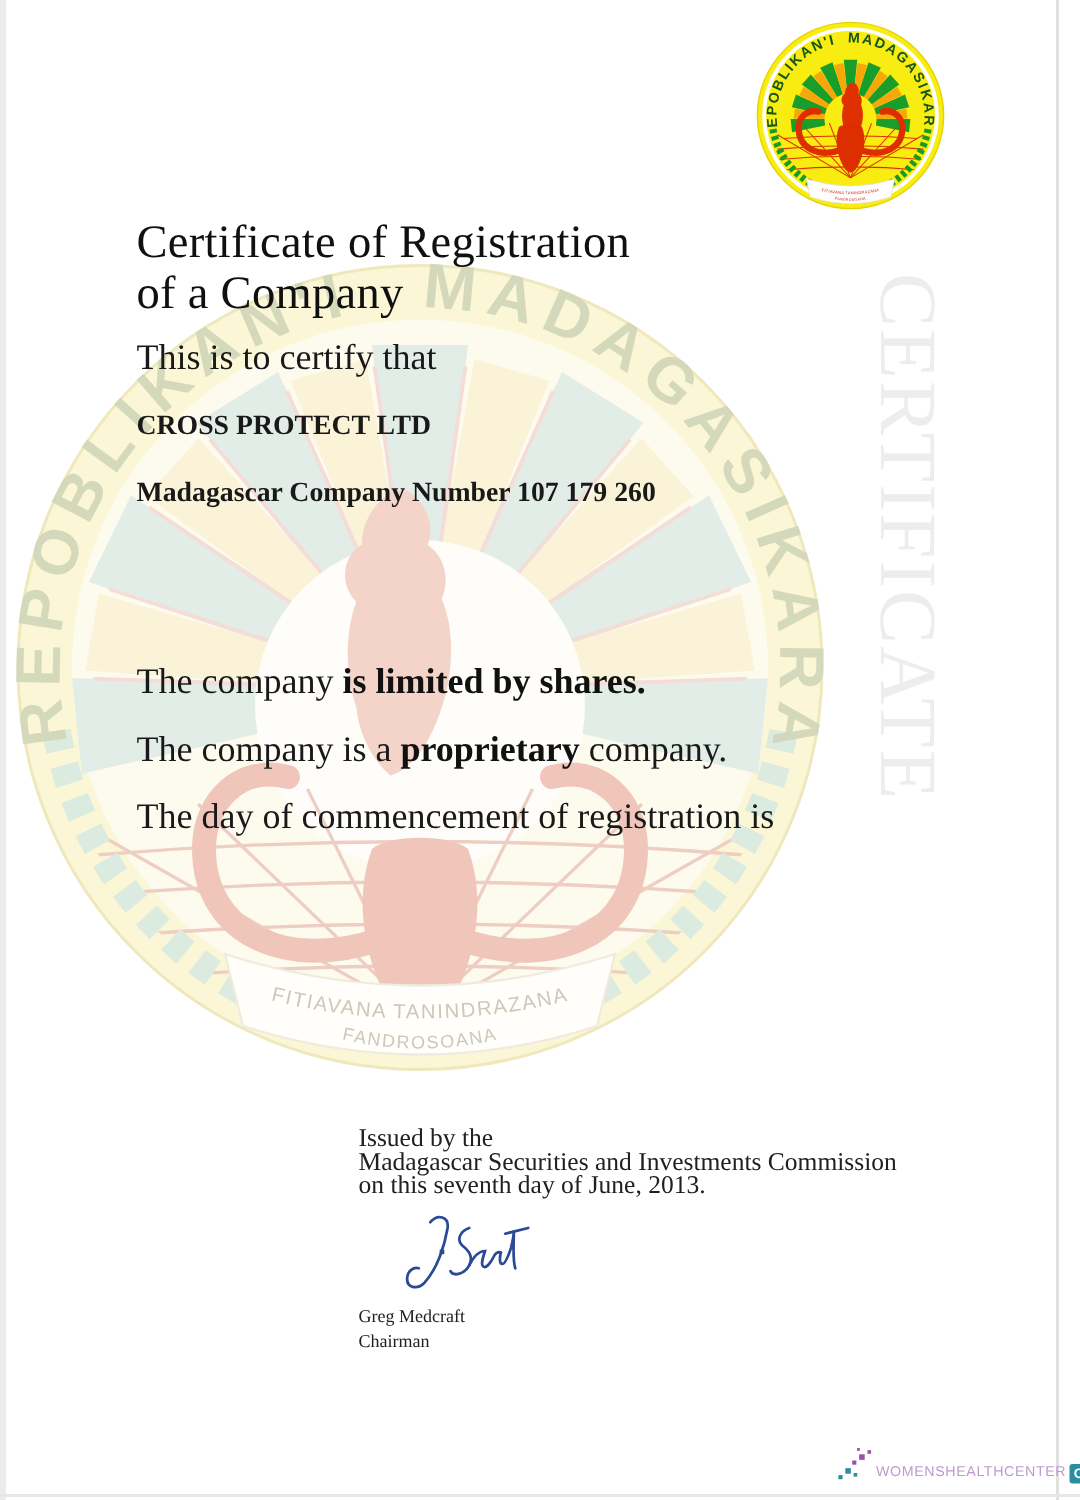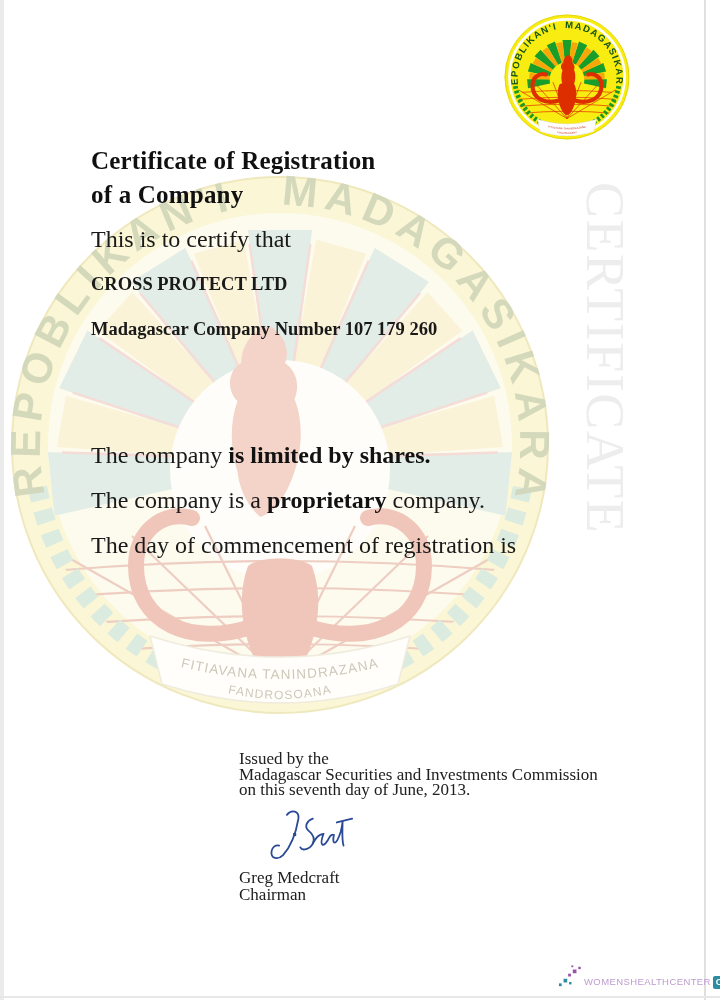--- a/index.html
+++ b/index.html
@@ -16,38 +16,38 @@
 
   .cert-vertical {
     position:absolute; left:636px; top:182px;
     transform:rotate(90deg); transform-origin:0 0;
     font-family:"Liberation Serif", serif;
     font-size:54px; letter-spacing:1.5px; color:#ededed; white-space:nowrap;
   }
 
   .title {
     position:absolute; left:91px; top:144px;
-    font-size:25px; font-weight:bold; line-height:34px; color:#101010;
+    font-size:31px; font-weight:normal; line-height:34px; color:#101010;
     letter-spacing:0.2px;
   }
   .para { position:absolute; left:91px; font-size:24px; line-height:22px; color:#191919; white-space:nowrap; }
   .para b { font-weight:bold; color:#111; }
   .para.twolines { line-height:35px; }
   .para.tight { line-height:23px; }
   .p-certify      { top:228px; }
   .p-name         { top:273px; font-weight:bold; font-size:18.5px; }
   .p-number       { top:318px; font-weight:bold; font-size:18.5px; }
   .p-registered   { top:361px; }
   .p-limited      { top:444px; }
   .p-proprietary  { top:489px; }
   .p-commencement { top:534px; }
 
   .issued { position:absolute; left:239px; top:751px; font-size:17px; line-height:15.6px; color:#202020; }
   .signature-svg { position:absolute; left:260px; top:804px; width:96px; height:60px; }
-  .signatory { position:absolute; left:239px; top:869px; font-size:17px; line-height:17px; color:#202020; }
+  .signatory { position:absolute; left:239px; top:869px; font-size:12px; line-height:17px; color:#202020; }
 
   .logo {
     position:absolute; left:558px; top:963px; height:26px;
     display:flex; align-items:flex-end; gap:2px;
     font-family:"Liberation Sans", sans-serif;
   }
   .logo-dots { width:24px; height:24px; margin-bottom:1px; }
   .logo-text { color:#bd9bce; font-size:9.5px; letter-spacing:0.4px; line-height:12px; padding-bottom:1px; }
   .logo-badge { background:#2d8da0; color:#ffffff; font-size:9px; font-weight:bold;
     padding:1px 3px 2px 3px; border-radius:2px; line-height:10px; margin-bottom:0px; }

